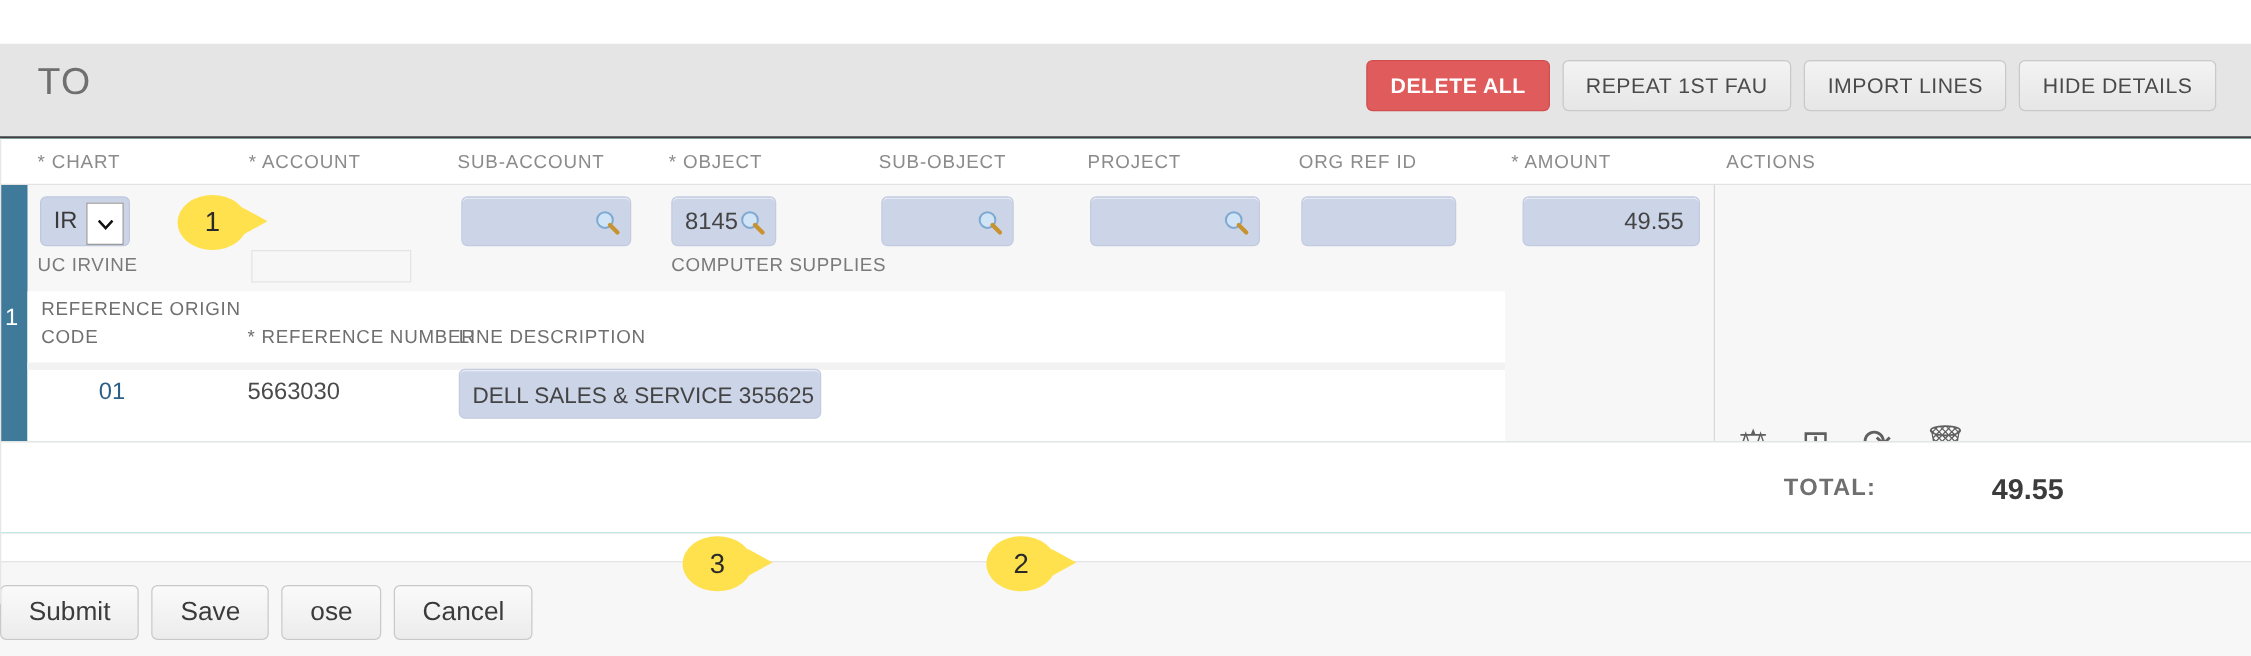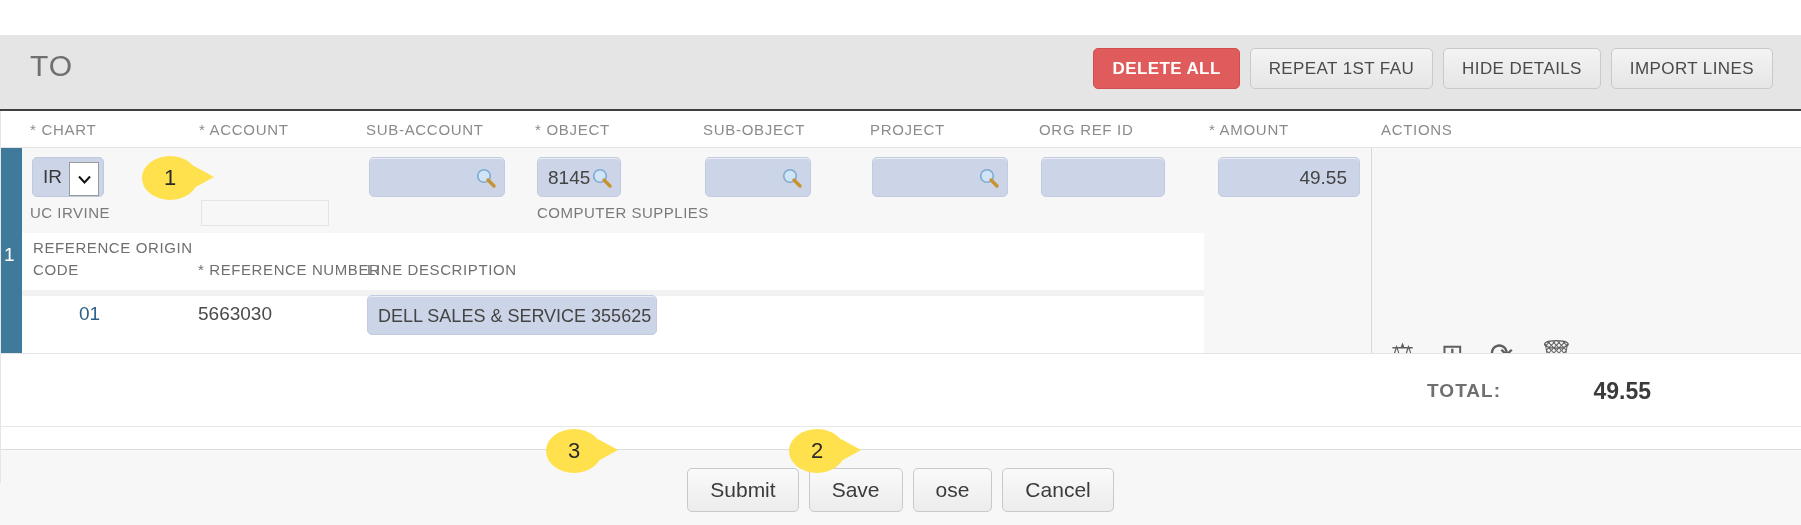--- a/index.html
+++ b/index.html
@@ -198,21 +198,21 @@
   }
 
   
   .footer{
     position:relative;
     height:76px;
     background:#f7f7f7;
   }
   .footer-inner{
     position:absolute;left:0;right:0;top:18px;
-    display:flex;justify-content:center;gap:10px;
+    display:flex;justify-content:flex-start;gap:10px;
   }
   .fbtn{
     font-family:"Liberation Sans", sans-serif;
     font-size:21px;
     padding:9px 22px;
     border-radius:5px;
     border:1px solid #c9c9c9;
     background:linear-gradient(#fafafa,#ececec);
     color:#3b3b3b;
     cursor:pointer;
@@ -254,22 +254,22 @@
 </head>
 <body>
 
 <div class="app">
 
   <div class="section-header">
     <div class="section-title">TO</div>
     <div class="header-actions">
       <button class="btn danger">DELETE ALL</button>
       <button class="btn">REPEAT 1ST FAU</button>
+      <button class="btn">IMPORT LINES</button>
       <button class="btn">HIDE DETAILS</button>
-      <button class="btn">IMPORT LINES</button>
     </div>
   </div>
 
   <div class="grid">
 
     <div class="col-head-row">
       <div class="col-head" style="left:30px">* CHART</div>
       <div class="col-head" style="left:199px">* ACCOUNT</div>
       <div class="col-head" style="left:366px">SUB-ACCOUNT</div>
       <div class="col-head" style="left:535px">* OBJECT</div>

